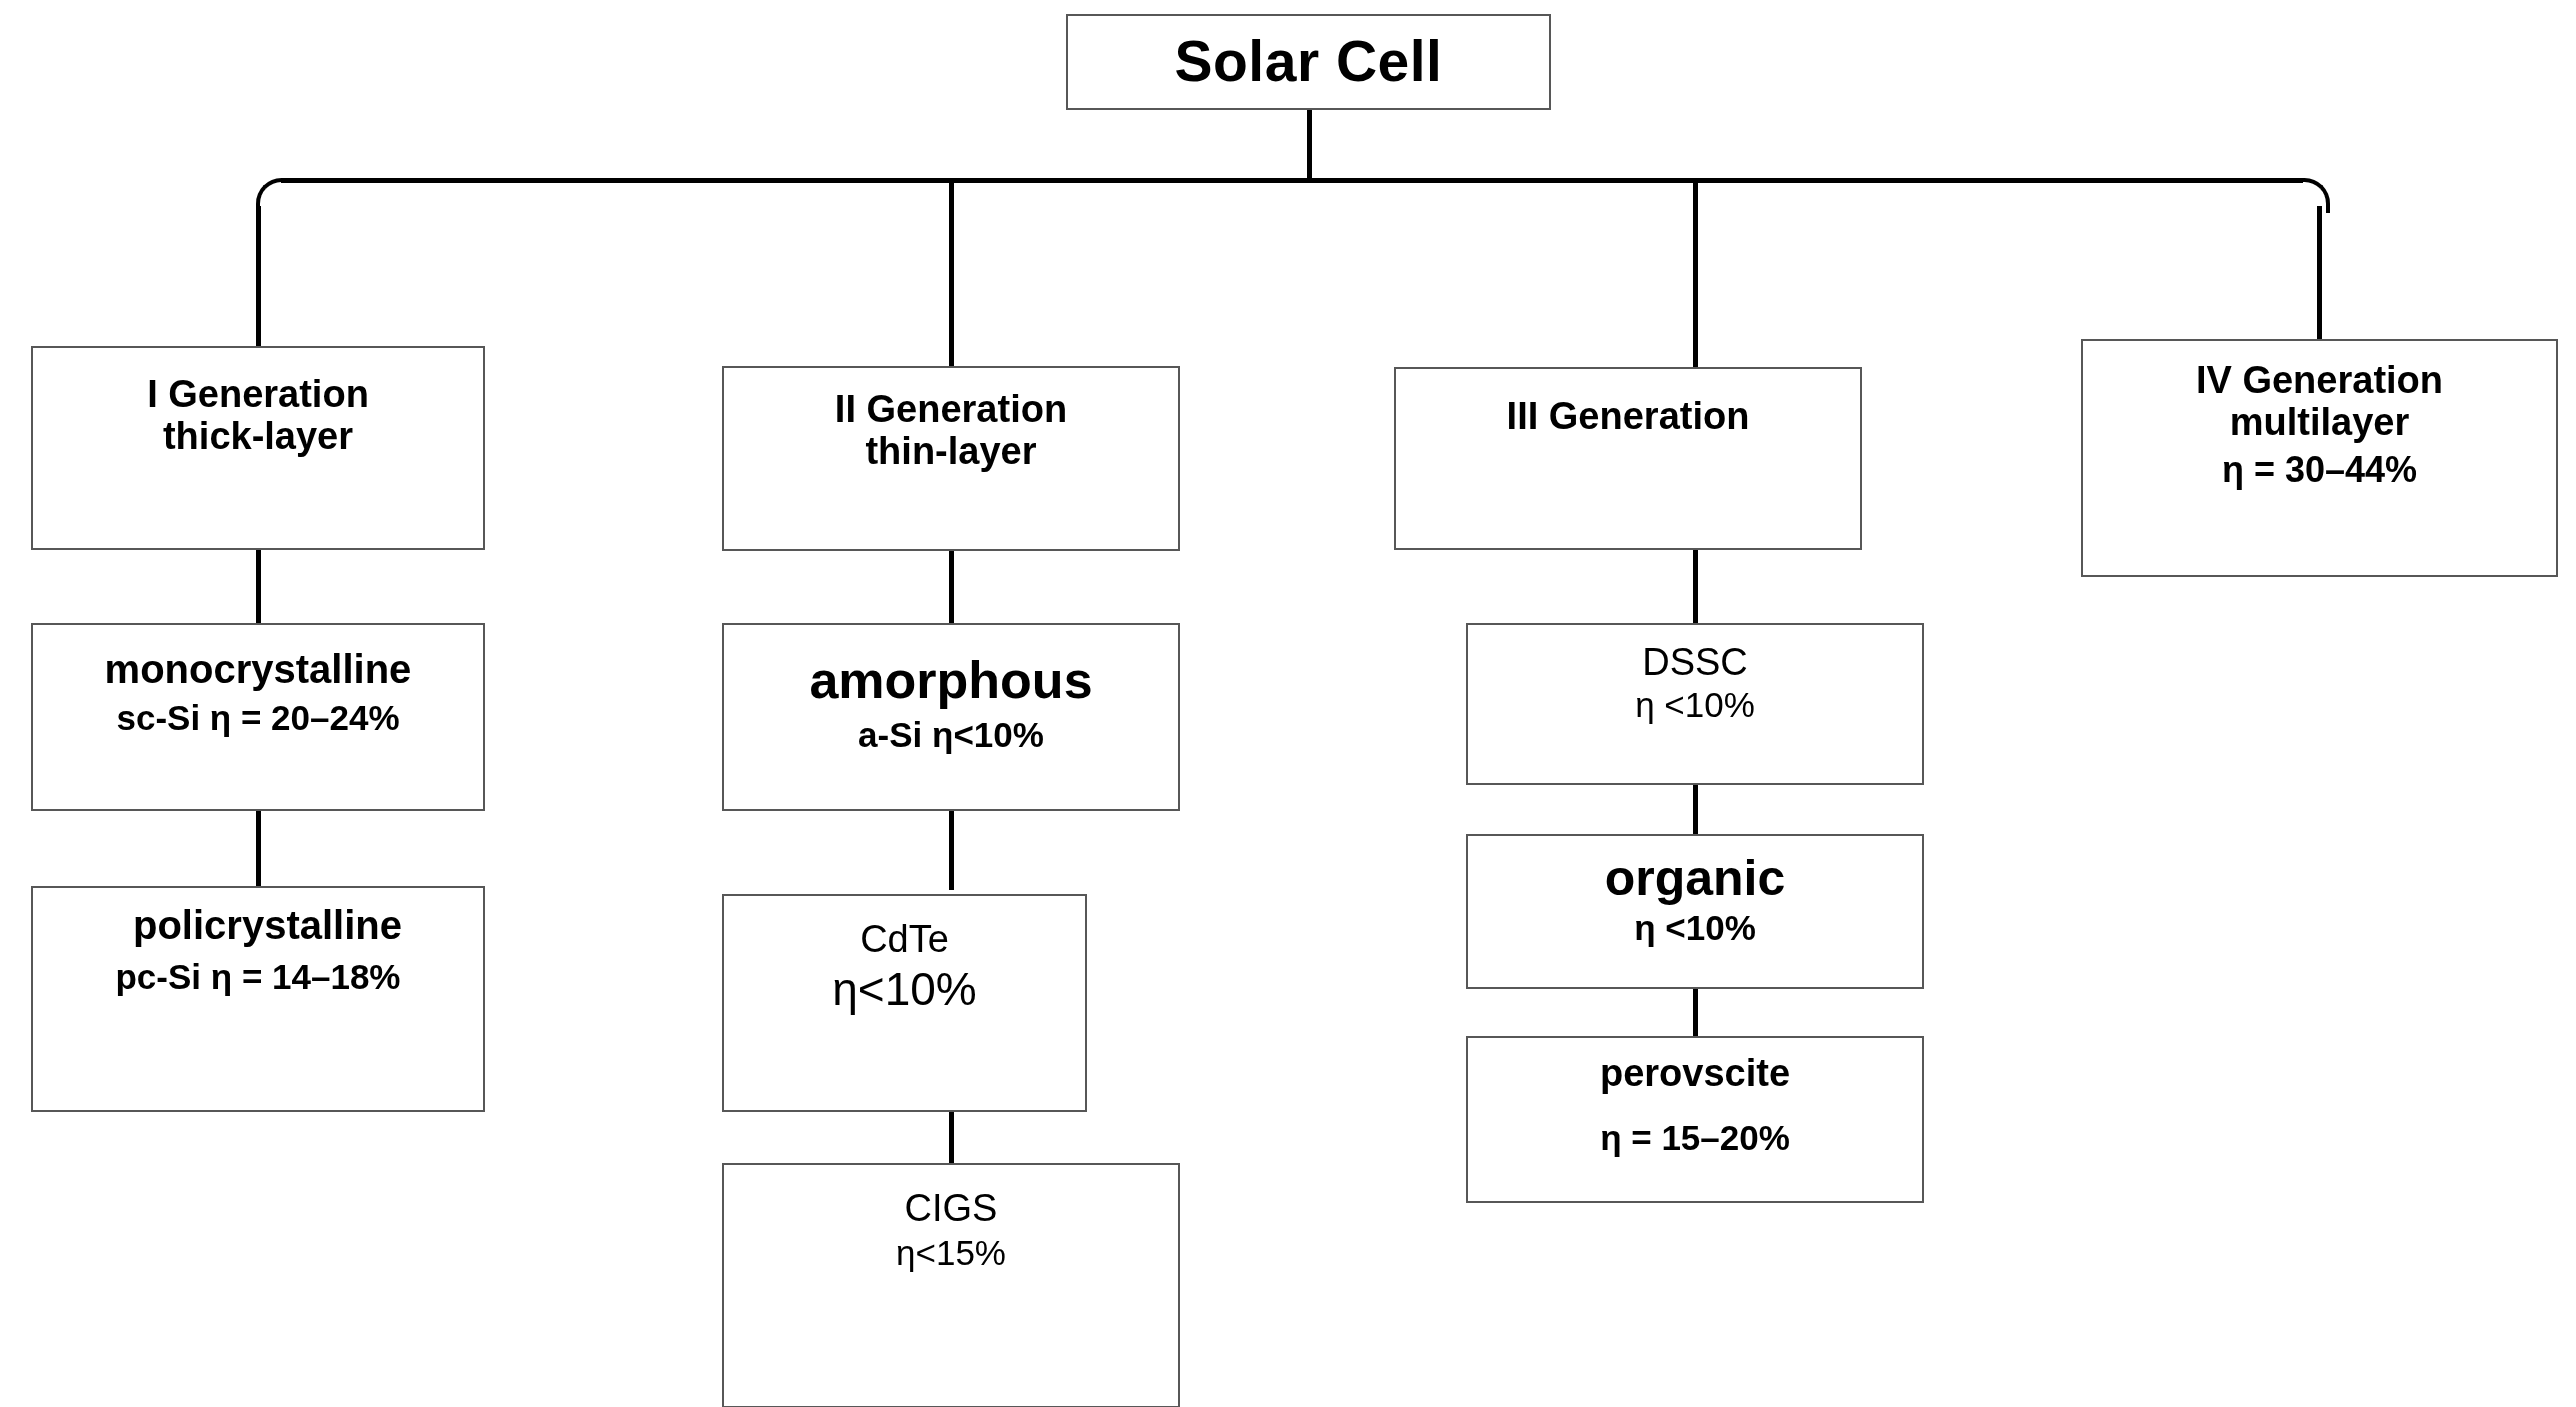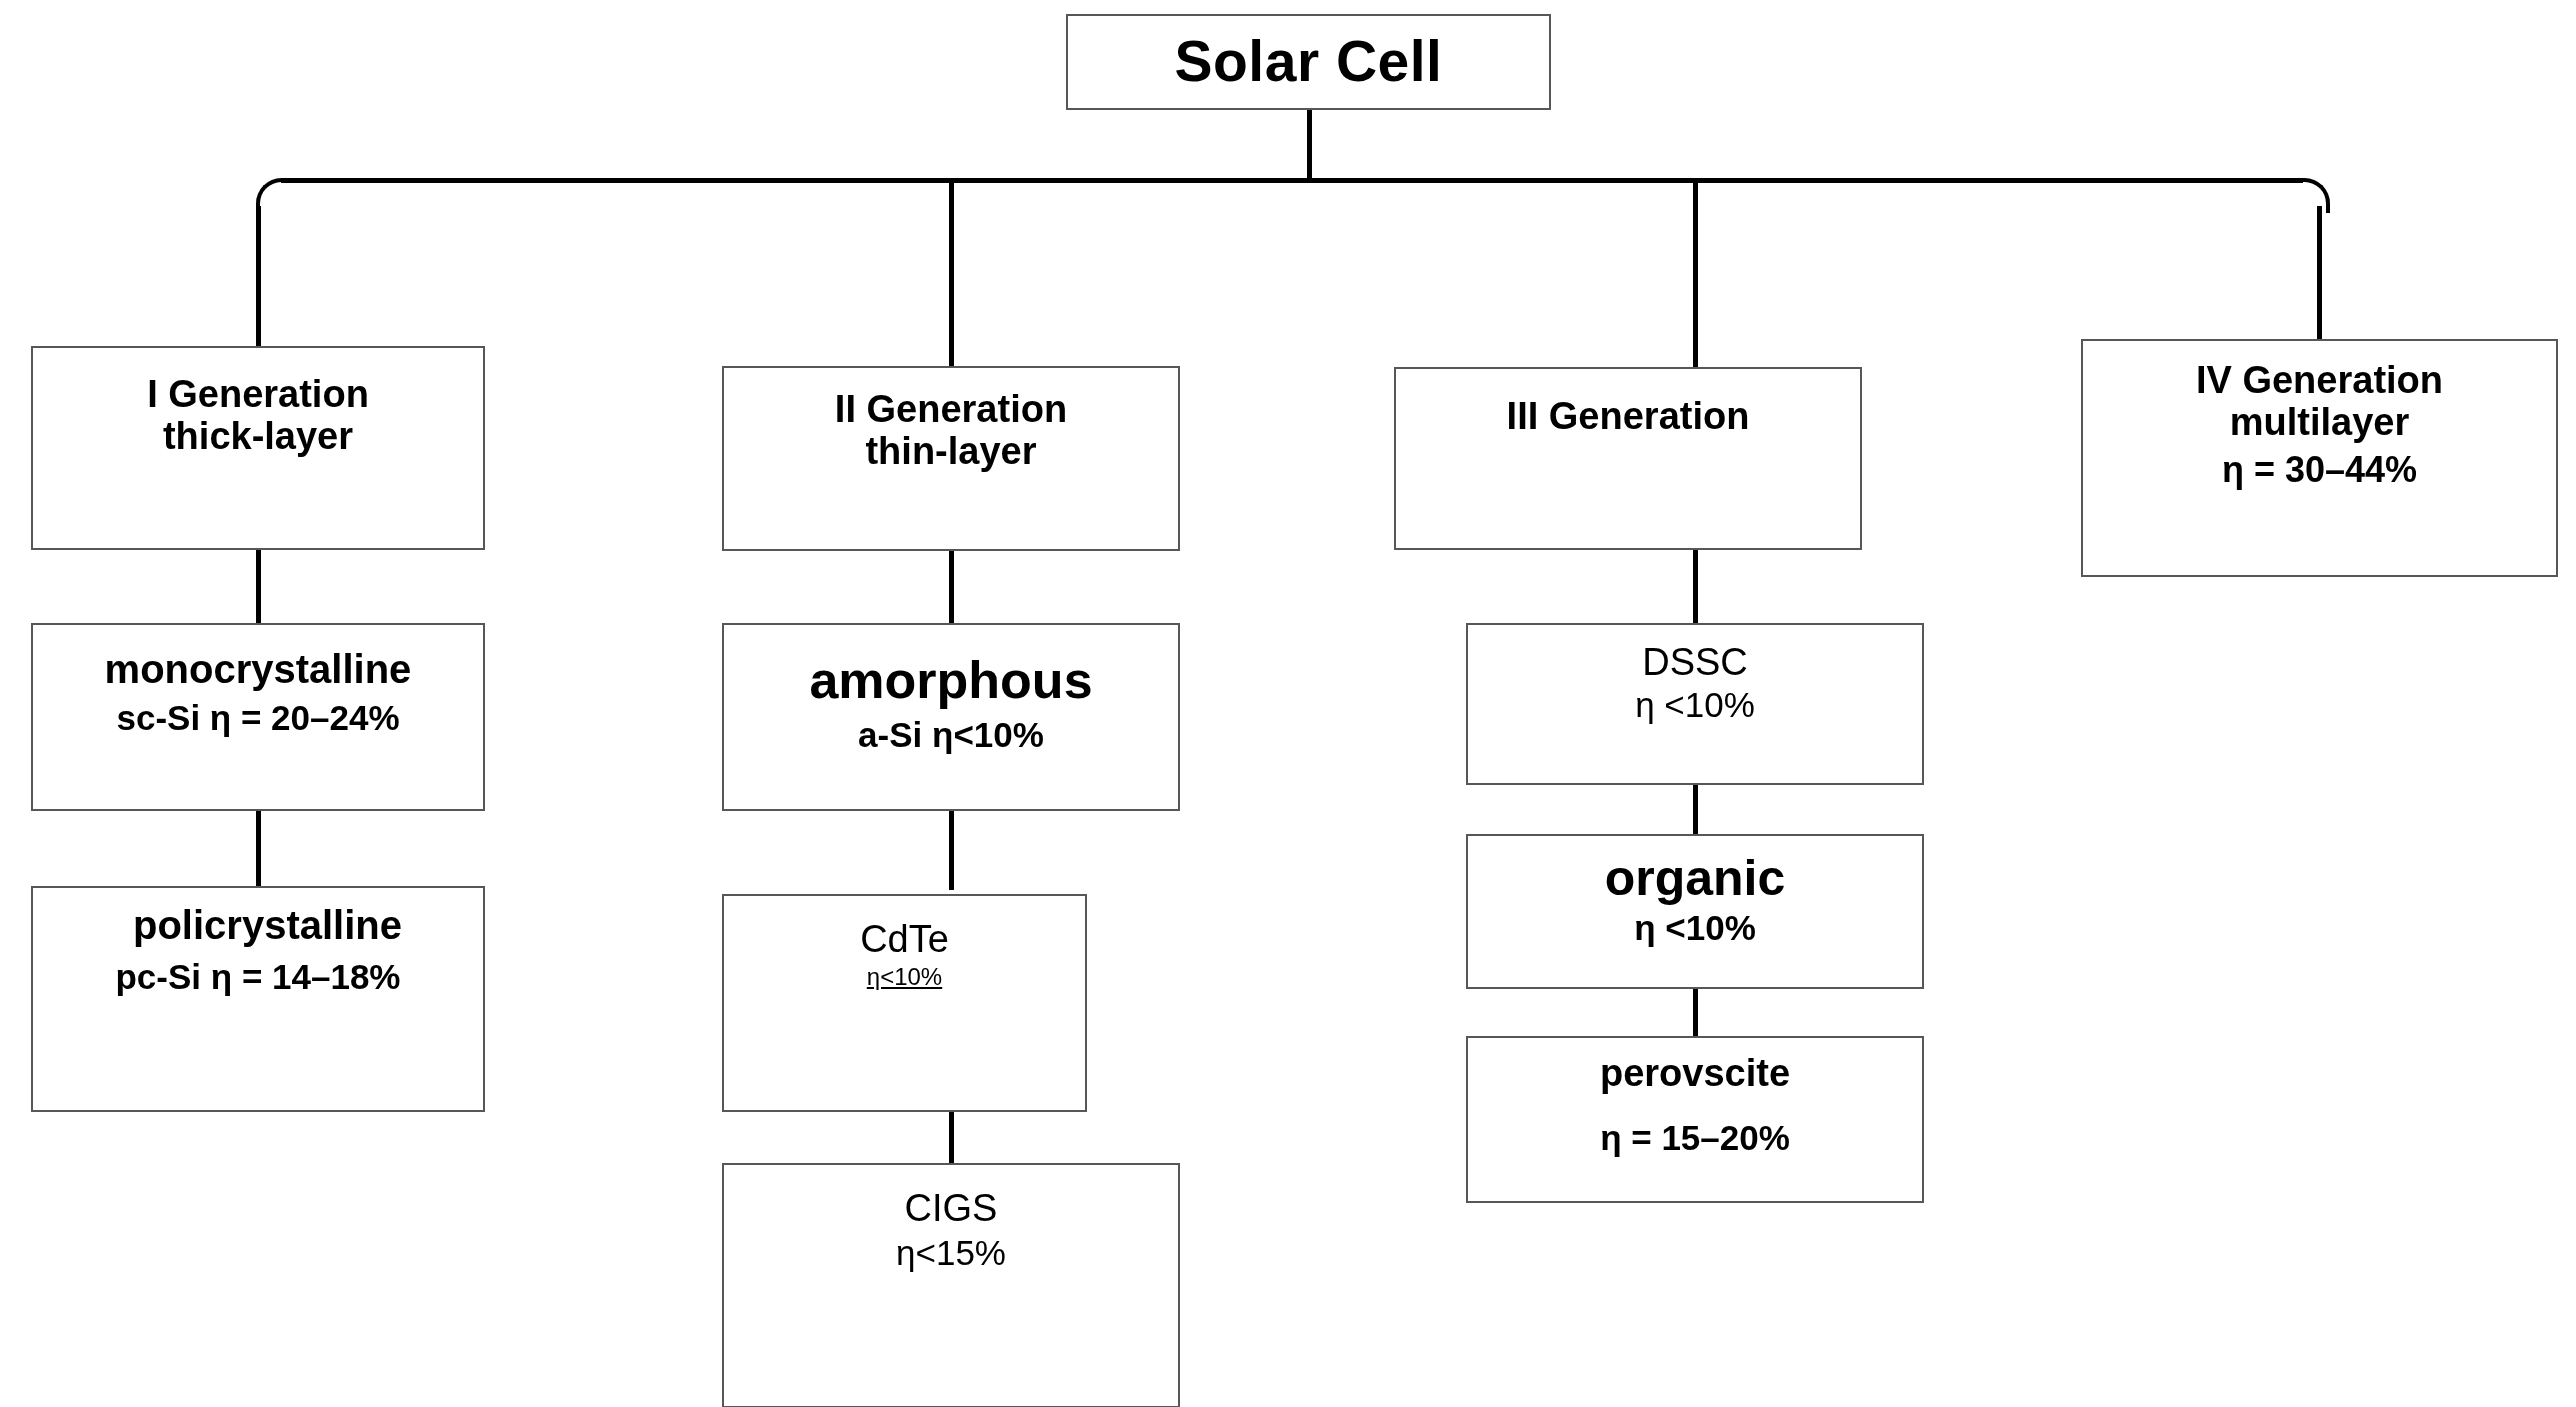--- a/index.html
+++ b/index.html
@@ -62,21 +62,21 @@
   .c1b { left: 31px; top: 886px; width: 454px; height: 226px; }
   .c1b .ttl { font-size: 40px; padding-top: 14.7px; margin-left: 19px; }
   .c1b .sub { font-size: 35px; font-weight: bold; padding-top: 9.8px; }
 
   
   .c2a { left: 722px; top: 623px; width: 458px; height: 188px; }
   .c2a .ttl { font-size: 52px; padding-top: 26px; }
   .c2a .sub { font-size: 35px; font-weight: bold; padding-top: 5.9px; }
   .c2b { left: 722px; top: 886px; width: 365px; height: 218px; margin-top: 8px; }
   .c2b .ttl { font-size: 38px; padding-top: 21.6px; font-weight: normal; }
-  .c2b .sub { font-size: 24px; font-weight: normal; padding-top: 3.9px; text-decoration: underline; }
+  .c2b .sub { font-size: 46px; font-weight: normal; padding-top: 3.9px; }
   .c2c { left: 722px; top: 1163px; width: 458px; height: 245px; }
   .c2c .ttl { font-size: 38px; padding-top: 21.6px; font-weight: normal; }
   .c2c .sub { font-size: 35px; font-weight: normal; padding-top: 3.9px; }
 
   
   .c3a { left: 1466px; top: 623px; width: 458px; height: 162px; }
   .c3a .ttl { font-size: 38px; padding-top: 15.7px; font-weight: normal; }
   .c3a .sub { font-size: 35px; font-weight: normal; padding-top: 2px; }
   .c3b { left: 1466px; top: 834px; width: 458px; height: 155px; }
   .c3b .ttl { font-size: 50px; padding-top: 13.8px; }

